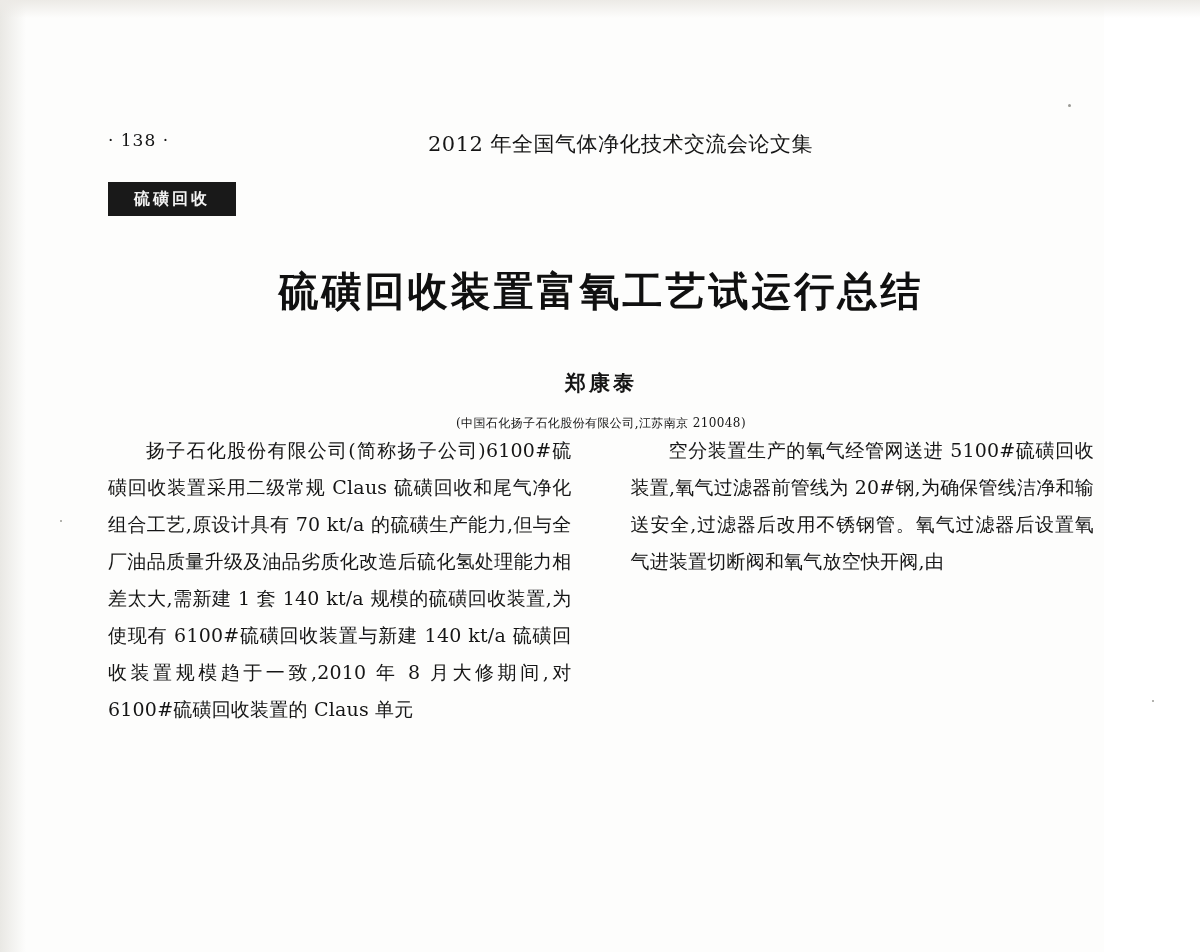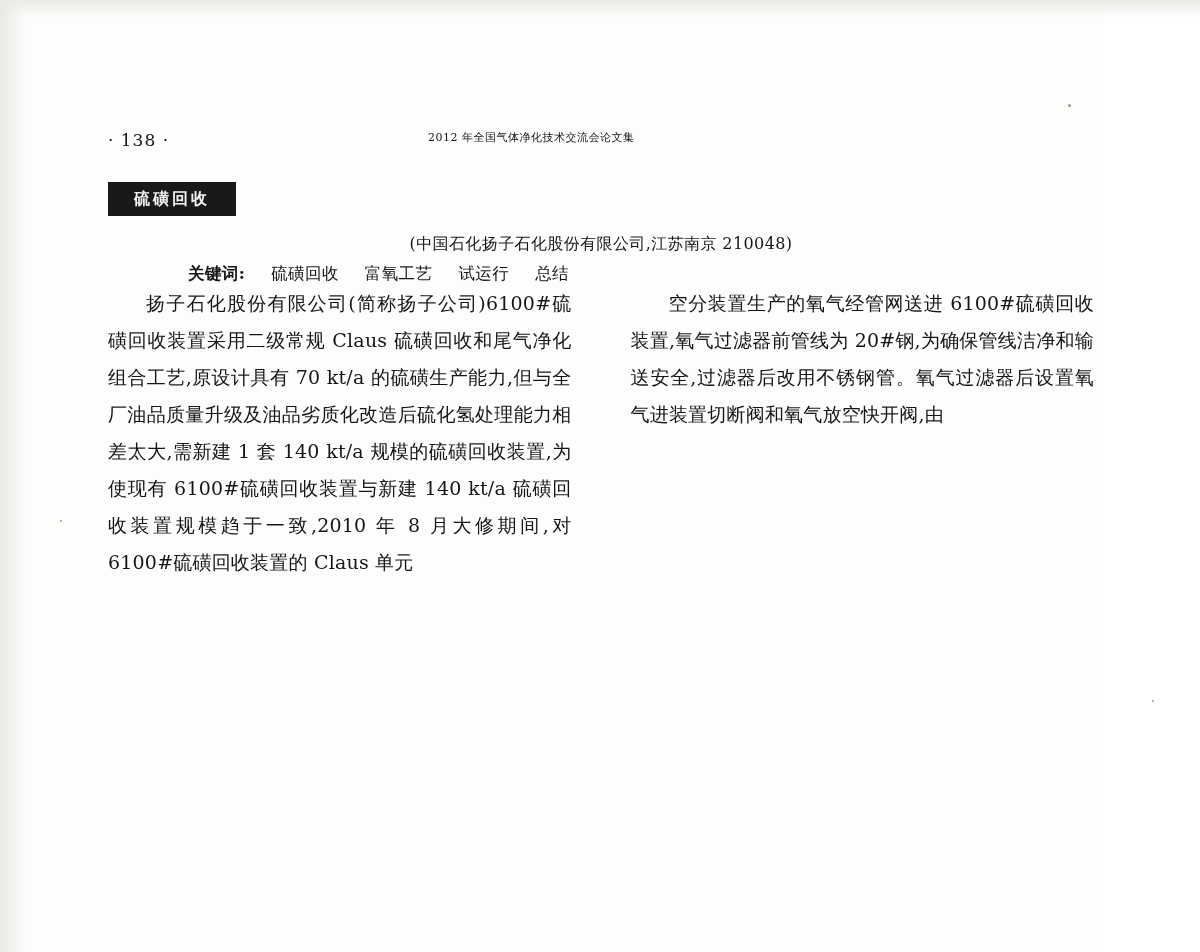--- a/index.html
+++ b/index.html
@@ -59,21 +59,21 @@
     left: 0;
     top: 10px;
     font-size: 17px;
     letter-spacing: 1px;
     font-family: "DejaVu Serif", serif;
   }
   .runtitle {
     position: absolute;
     left: 320px;
     top: 10px;
-    font-size: 11px;
+    font-size: 21px;
     letter-spacing: 0.5px;
     white-space: nowrap;
   }
 
   
   .section-tag {
     margin-top: 22px;
     width: 128px;
     height: 34px;
     background: #191919;
@@ -101,21 +101,21 @@
     margin-top: 50px;
     text-align: center;
     font-size: 21px;
     font-weight: bold;
     letter-spacing: 3px;
     font-family: "DejaVu Sans", "Liberation Sans", sans-serif;
   }
   .affiliation {
     margin-top: 18px;
     text-align: center;
-    font-size: 16px;
+    font-size: 12px;
     letter-spacing: 0.4px;
   }
 
   
   .abstract {
     margin-top: 34px;
     padding: 0 44px 0 44px;
     font-size: 16.5px;
     line-height: 2.0;
     text-align: justify;
@@ -173,32 +173,31 @@
 
   <div class="content">
 
     <div class="runhead">
       <div class="folio">· 138 ·</div>
       <div class="runtitle">2012 年全国气体净化技术交流会论文集</div>
     </div>
 
     <div class="section-tag">硫磺回收</div>
 
-
+    <div class="title">硫磺回收装置富氧工艺试运行总结</div>
+
+    <div class="author">郑康泰</div>
 
     <div class="affiliation">(中国石化扬子石化股份有限公司,江苏南京 210048)</div>
 
 
-    <div class="keywords">
-      <span class="lead">关键词:</span><span class="kw-item">硫磺回收</span><span class="kw-item">富氧工艺</span><span class="kw-item">试运行</span><span class="kw-item">总结</span>
-    </div>
 
     <div class="columns">
       <div class="col">
         <p class="indent">扬子石化股份有限公司(简称扬子公司)6100#硫磺回收装置采用二级常规 Claus 硫磺回收和尾气净化组合工艺,原设计具有 70 kt/a 的硫磺生产能力,但与全厂油品质量升级及油品劣质化改造后硫化氢处理能力相差太大,需新建 1 套 140 kt/a 规模的硫磺回收装置,为使现有 6100#硫磺回收装置与新建 140 kt/a 硫磺回收装置规模趋于一致,2010 年 8 月大修期间,对 6100#硫磺回收装置的 Claus 单元</p>
       </div>
       <div class="col">
-        <p class="indent">空分装置生产的氧气经管网送进 6100#硫磺回收装置,氧气过滤器前管线为 20#钢,为确保管线洁净和输送安全,过滤器后改用不锈钢管。氧气过滤器后设置氧气进装置切断阀和氧气放空快开阀,由</p>
+        <p class="indent">空分装置生产的氧气经管网送进 5100#硫磺回收装置,氧气过滤器前管线为 20#钢,为确保管线洁净和输送安全,过滤器后改用不锈钢管。氧气过滤器后设置氧气进装置切断阀和氧气放空快开阀,由</p>
       </div>
     </div>
 
   </div>
 </div>
 
 </body></html>

